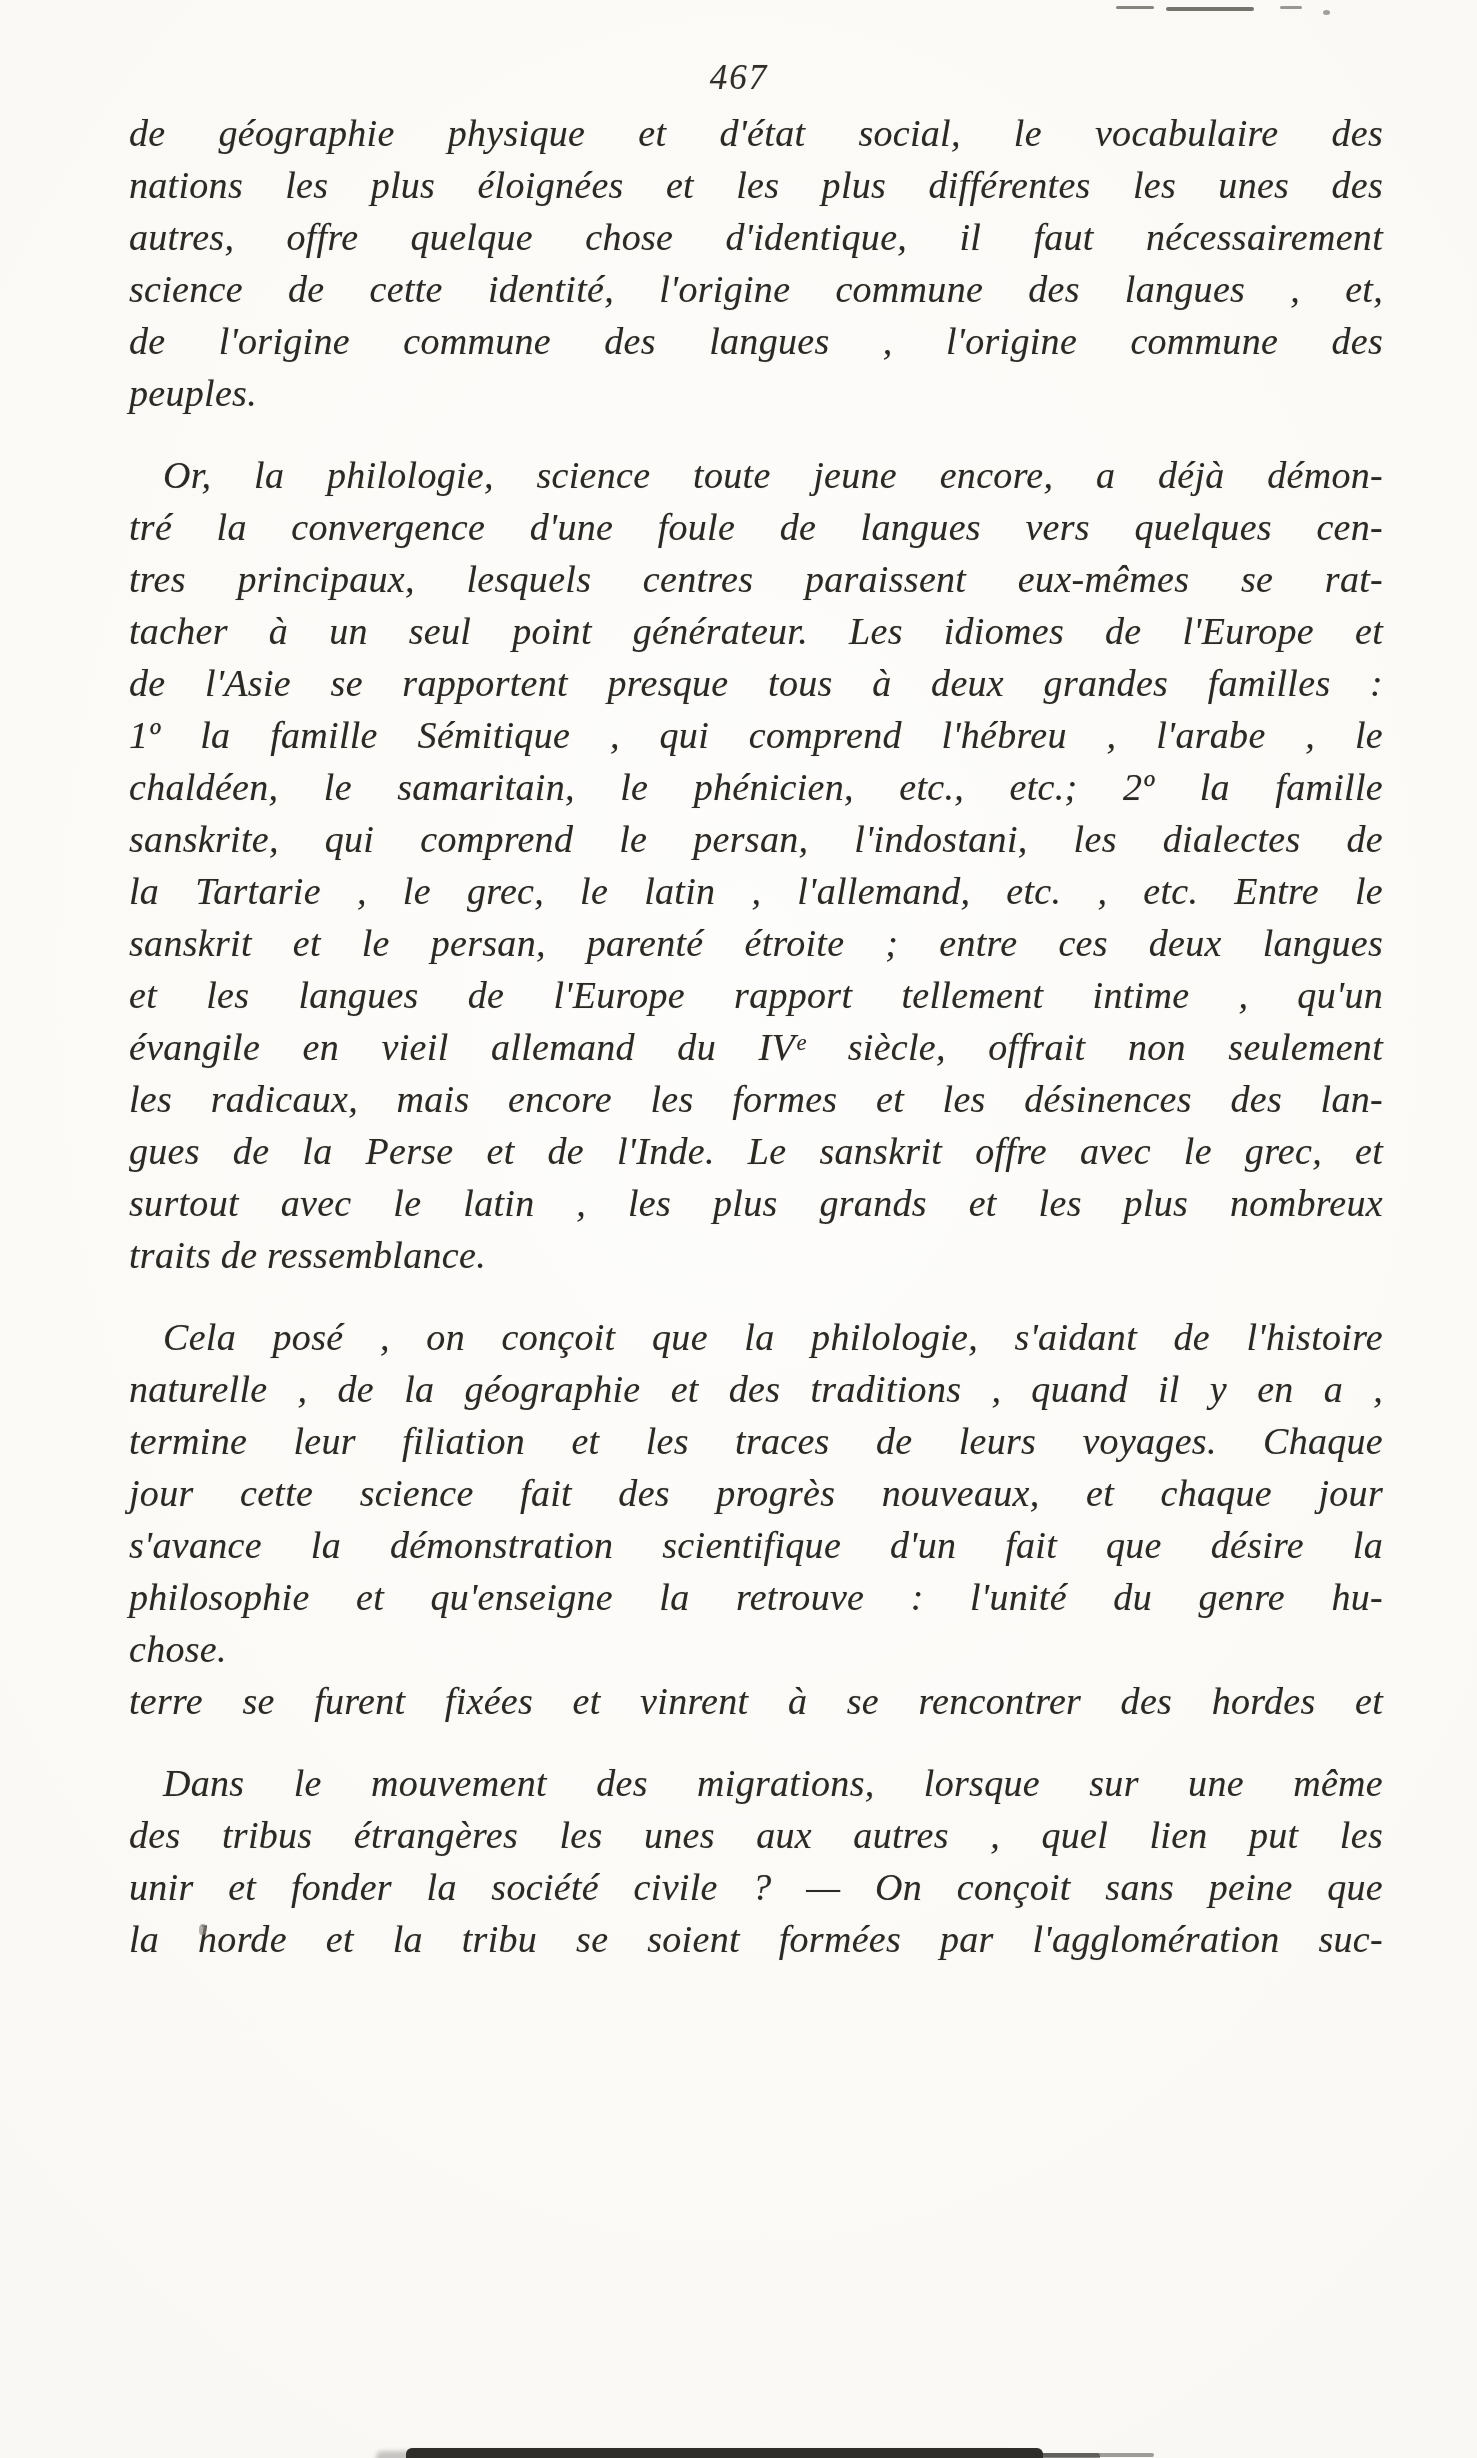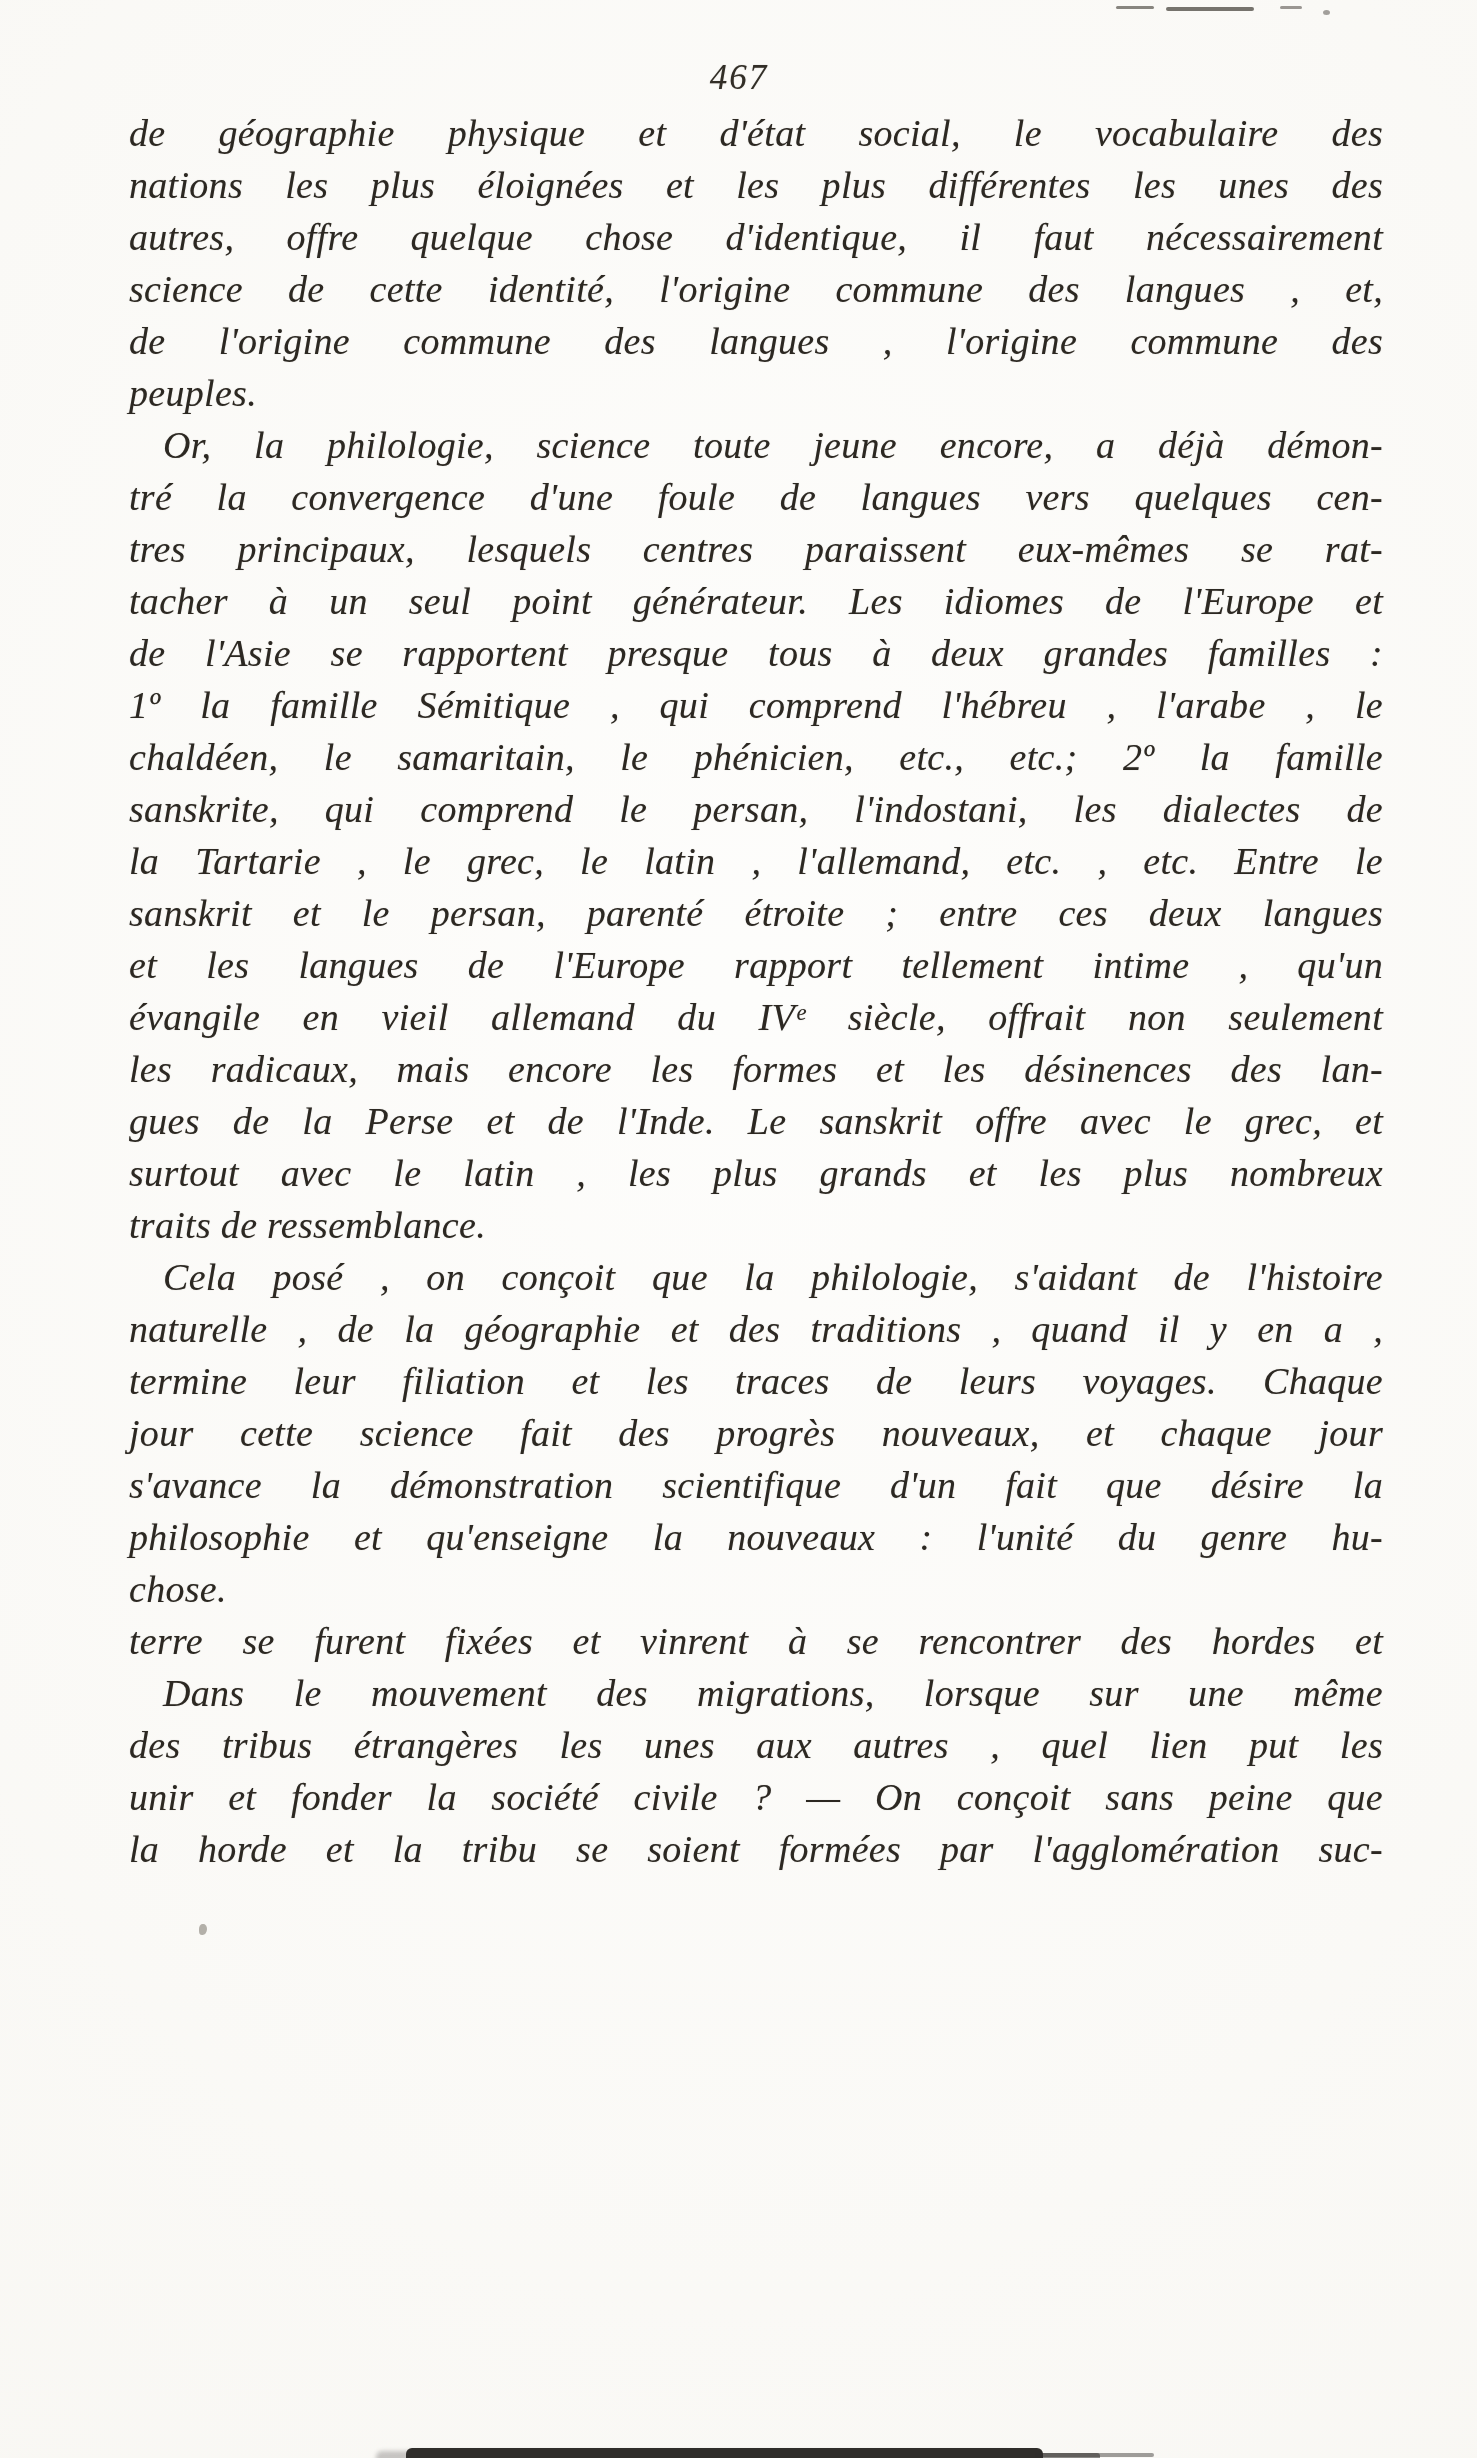--- a/index.html
+++ b/index.html
@@ -47,20 +47,21 @@
   }
   .line {
     text-align: justify;
     text-align-last: justify;
     white-space: normal;
     height: 52px;
     overflow: visible;
   }
   .line.indent {
     text-indent: 34px;
+    margin-top: 30px;
   }
   .line.par-end {
     text-align-last: left;
   }
   
   .artifact {
     position: absolute;
     background: #4a463f;
   }
   .mark-dash-1 { top: 6px; left: 1116px; width: 38px; height: 3px; opacity: .65; border-radius: 2px; }
@@ -124,21 +125,21 @@
     <div class="line">évangile en vieil allemand du IVᵉ siècle, offrait non seulement</div>
     <div class="line">les radicaux, mais encore les formes et les désinences des lan-</div>
     <div class="line">gues de la Perse et de l'Inde. Le sanskrit offre avec le grec, et</div>
     <div class="line">surtout avec le latin , les plus grands et les plus nombreux</div>
     <div class="line par-end">traits de ressemblance.</div>
     <div class="line indent">Cela posé , on conçoit que la philologie, s'aidant de l'histoire</div>
     <div class="line">naturelle , de la géographie et des traditions , quand il y en a ,</div>
     <div class="line">termine leur filiation et les traces de leurs voyages. Chaque</div>
     <div class="line">jour cette science fait des progrès nouveaux, et chaque jour</div>
     <div class="line">s'avance la démonstration scientifique d'un fait que désire la</div>
-    <div class="line">philosophie et qu'enseigne la nouveaux : l'unité du genre hu-</div>
+    <div class="line">philosophie et qu'enseigne la retrouve : l'unité du genre hu-</div>
     <div class="line par-end">chose.</div>
     <div class="line">terre se furent fixées et vinrent à se rencontrer des hordes et</div>
     <div class="line indent">Dans le mouvement des migrations, lorsque sur une même</div>
     <div class="line">des tribus étrangères les unes aux autres , quel lien put les</div>
     <div class="line">unir et fonder la société civile ? — On conçoit sans peine que</div>
     <div class="line">la horde et la tribu se soient formées par l'agglomération suc-</div>
   </div>
 
   <span class="artifact speck"></span>
 

